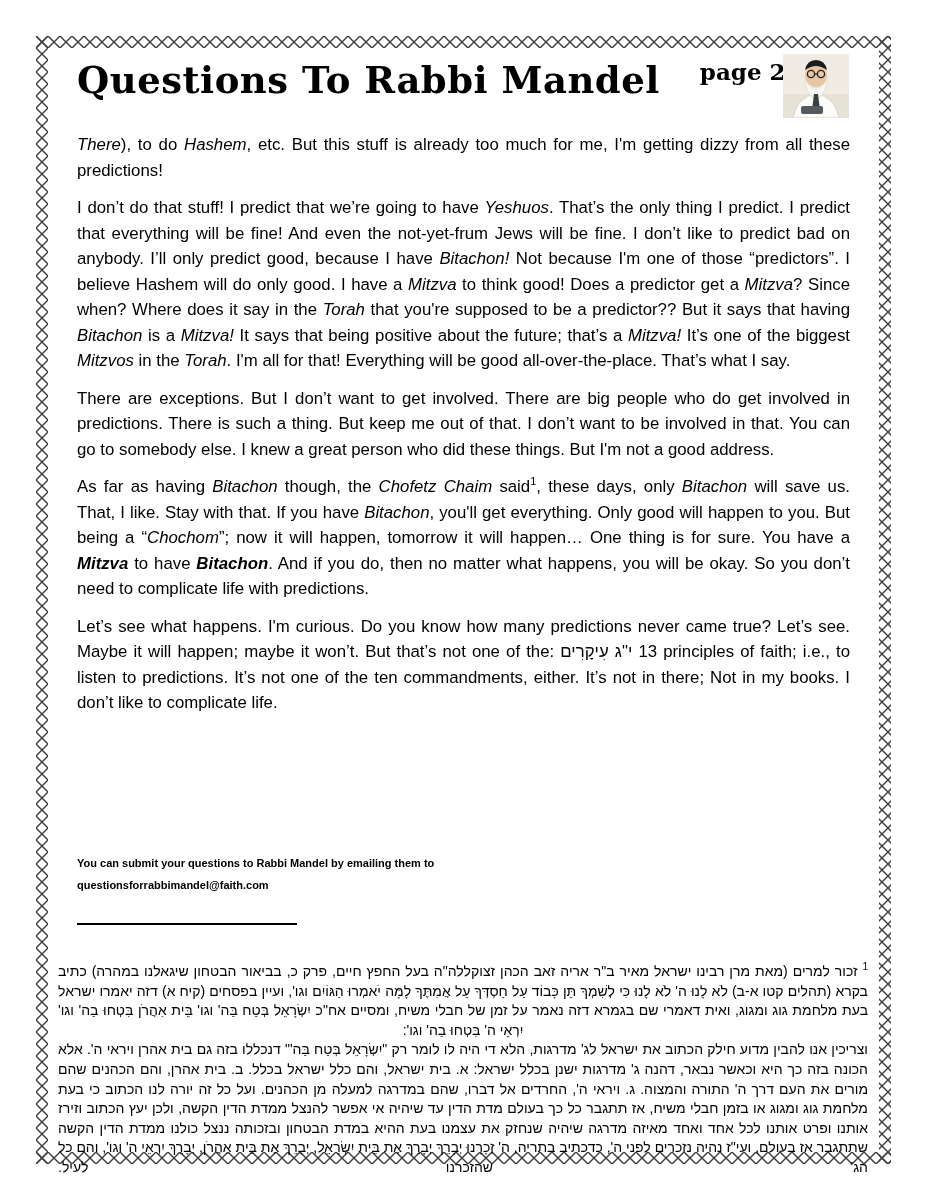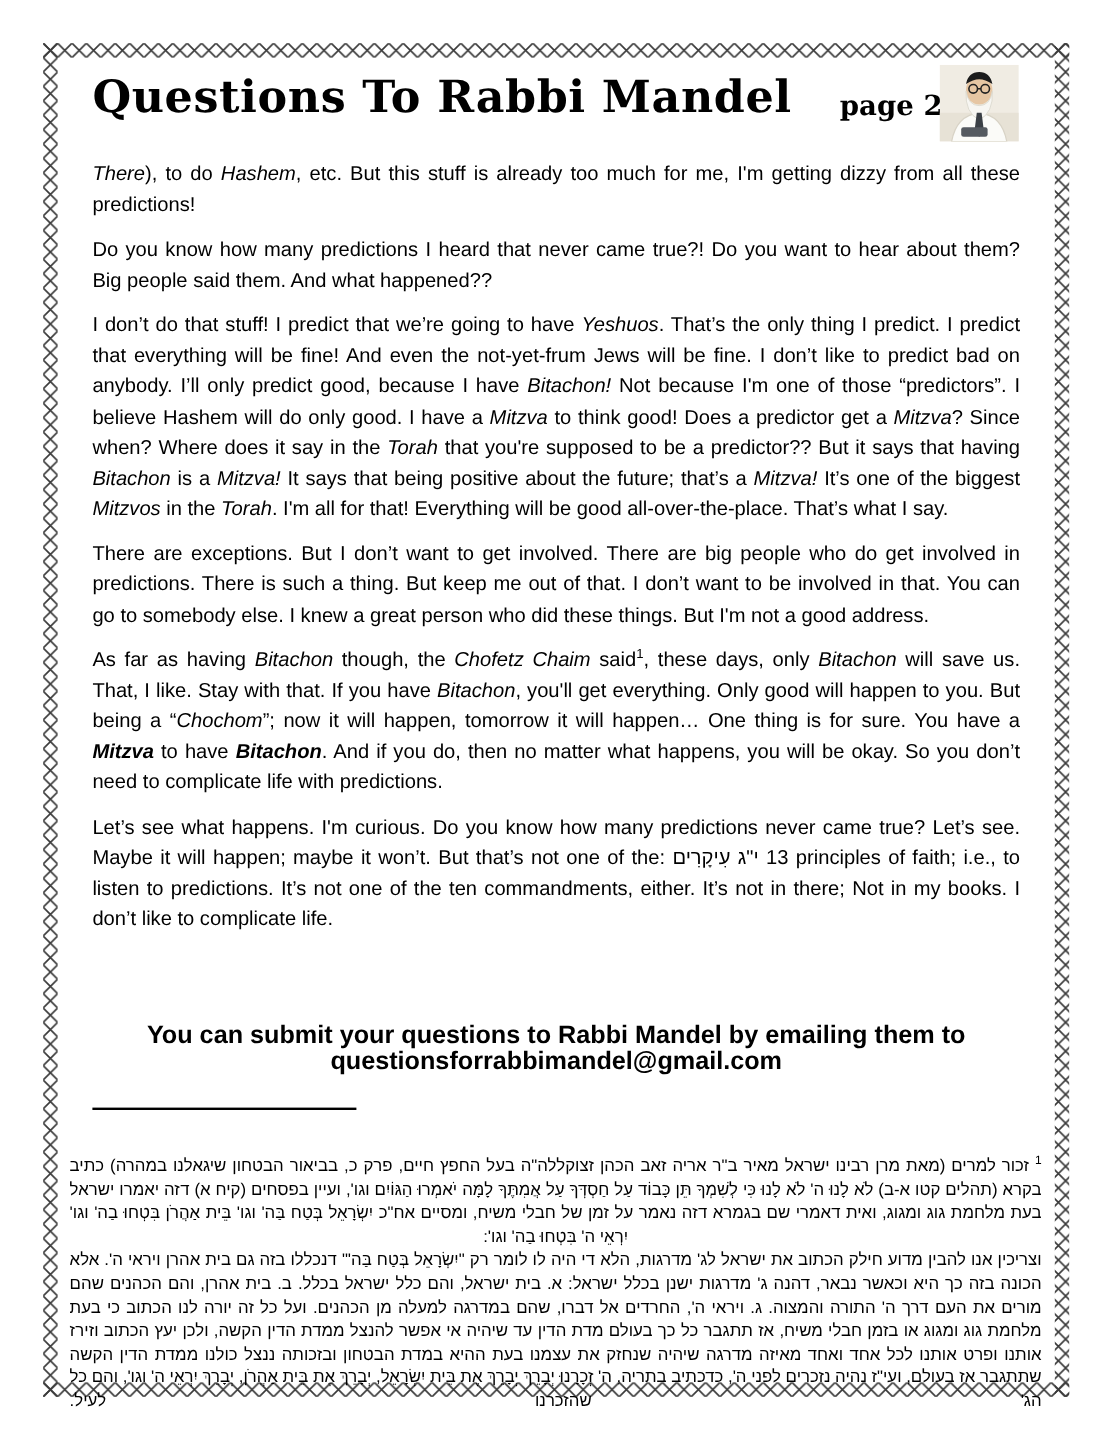--- a/index.html
+++ b/index.html
@@ -1,36 +1,36 @@
 <!DOCTYPE html>
 <html><head>
 <meta charset="utf-8">
 <style>
   html,body{margin:0;padding:0;background:#ffffff;}
   .page{
     position:relative; width:927px; height:1200px; background:#ffffff;
     font-family:"Liberation Sans", sans-serif; color:#000; overflow:hidden;
   }
   .frame-svg{position:absolute; left:0; top:0;}
-  .header{position:absolute; left:77px; top:58px; display:flex; align-items:flex-end; gap:40px;}
+  .header{position:absolute; left:77px; top:58px; display:flex; align-items:flex-start; gap:40px;}
   .title{
     font-family:"DejaVu Serif", serif; font-weight:900; font-size:37px;
     letter-spacing:0.5px; white-space:nowrap;
   }
   .page-label{font-family:"DejaVu Serif", serif; font-weight:900; font-size:23px; white-space:nowrap;}
   .portrait{position:absolute; left:783px; top:54px;}
   .body-text{position:absolute; left:77px; top:132px; width:773px; font-size:16.8px; line-height:25.5px;}
   .para{text-align:justify; text-align-last:left; margin:0 0 12px 0;}
   .ri{font-style:italic;}
   .rb{font-weight:normal;}
   .rbi{font-weight:bold; font-style:italic;}
   sup.rsup{font-size:11px; line-height:0;}
   .rhe{direction:rtl; unicode-bidi:isolate;}
-  .submit{position:absolute; left:77px; top:852px; width:773px; text-align:center;
-          font-weight:bold; font-size:21px; line-height:22px;}
+  .submit{position:absolute; left:77px; top:852px; width:773px; text-align:left;
+          font-weight:bold; font-size:11px; line-height:22px;}
   .fn-rule{position:absolute; left:77px; top:923px; width:220px; height:0; border-top:2px solid #000;}
   .footnote{position:absolute; left:58px; top:962px; width:810px; direction:rtl;
             font-size:14px; line-height:19.6px;}
   .fpara{text-align:justify; margin:0;}
   .fpara sup.rsup{font-size:10px;}
 </style>
 </head>
 <body>
 
 <div class="page">
@@ -62,30 +62,29 @@
     <circle cx="28" cy="20" r="3.6" fill="none" stroke="#222" stroke-width="1.3"></circle>
     <circle cx="38" cy="20" r="3.6" fill="none" stroke="#222" stroke-width="1.3"></circle>
     <line x1="31.5" y1="20" x2="34.5" y2="20" stroke="#222" stroke-width="1.2"></line>
     <path d="M22 22 Q21 40 33 46 Q45 40 44 22 Q42 34 33 34 Q24 34 22 22 Z" fill="#f7f6f2" stroke="#dddad0" stroke-width="0.8"></path>
     <polygon points="31,40 35,40 37,56 33,60 29,56" fill="#3a3f45"></polygon>
     <rect x="18" y="52" width="22" height="8" rx="2" fill="#555a60"></rect>
   </svg>
 
   <div class="body-text">
       <div class="para"><span class="ri">There</span><span class="rn">), to do </span><span class="ri">Hashem</span><span class="rn">, etc. But this stuff is already too much for me, I'm getting dizzy from all these predictions!</span></div>
-      <div class="para"><span class="rn">Do you know how many predictions I heard that never came true?! Do you want to hear about them? Big people said them. And what happened??</span></div>
       <div class="para"><span class="rn">I don’t do that stuff! I predict that we’re going to have </span><span class="ri">Yeshuos</span><span class="rn">. That’s the only thing I predict. I predict that everything will be fine! And even the not-yet-frum Jews will be fine. I don’t like to predict bad on anybody. I’ll only predict good, because I have </span><span class="ri">Bitachon!</span><span class="rn"> Not because I'm one of those “predictors”. I believe Hashem will do only good. I have a </span><span class="ri">Mitzva</span><span class="rn"> to think good! Does a predictor get a </span><span class="ri">Mitzva</span><span class="rn">? Since when? Where does it say in the </span><span class="ri">Torah</span><span class="rn"> that you're supposed to be a predictor?? But it says that having </span><span class="ri">Bitachon</span><span class="rn"> is a </span><span class="ri">Mitzva!</span><span class="rn"> It says that being positive about the future; that’s a </span><span class="ri">Mitzva!</span><span class="rn"> It’s one of the biggest </span><span class="ri">Mitzvos</span><span class="rn"> in the </span><span class="ri">Torah</span><span class="rn">. I'm all for that! Everything will be good all-over-the-place. That’s what I say.</span></div>
       <div class="para"><span class="rn">There are exceptions. But I don’t want to get involved. There are big people who do get involved in predictions. There is such a thing. But keep me out of that. I don’t want to be involved in that. You can go to somebody else. I knew a great person who did these things. But I'm not a good address.</span></div>
       <div class="para"><span class="rn">As far as having </span><span class="ri">Bitachon</span><span class="rn"> though, the </span><span class="ri">Chofetz Chaim</span><span class="rn"> said</span><sup class="rsup">1</sup><span class="rn">, these days, only </span><span class="ri">Bitachon</span><span class="rn"> will save us. That, I like. Stay with that. If you have </span><span class="ri">Bitachon</span><span class="rn">, you'll get everything. Only good will happen to you. But being a “</span><span class="ri">Chochom</span><span class="rn">”; now it will happen, tomorrow it will happen… </span><span class="rb">One thing is for sure</span><span class="rn">. </span><span class="rb">You have a </span><span class="rbi">Mitzva</span><span class="rb"> to have </span><span class="rbi">Bitachon</span><span class="rn">. And if you do, then no matter what happens, you will be okay. So you don’t need to complicate life with predictions.</span></div>
       <div class="para"><span class="rn">Let’s see what happens. I'm curious. Do you know how many predictions never came true? Let’s see. Maybe it will happen; maybe it won’t. But that’s not one of the: </span><span class="rhe">י"ג עִיקָרִים</span><span class="rn"> 13 principles of faith; i.e., to listen to predictions. It’s not one of the ten commandments, either. It’s not in there; Not in my books. I don’t like to complicate life.</span></div>
     </div>
 
   <div class="submit">
     <div>You can submit your questions to Rabbi Mandel by emailing them to</div>
-    <div>questionsforrabbimandel@gmail.com</div>
+    <div>questionsforrabbimandel@faith.com</div>
   </div>
 
   <div class="fn-rule"></div>
 
   <div class="footnote">
       <div class="fpara" style="text-align-last: center;"><sup class="rsup">1</sup><span class="rn"> זכור למרים (מאת מרן רבינו ישראל מאיר ב"ר אריה זאב הכהן זצוקללה"ה בעל החפץ חיים, פרק כ, בביאור הבטחון שיגאלנו במהרה) כתיב בקרא (תהלים קטו א-ב) לֹא לָנוּ ה' לֹא לָנוּ כִּי לְשִׁמְךָ תֵּן כָּבוֹד עַל חַסְדְּךָ עַל אֲמִתֶּךָ לָמָּה יֹאמְרוּ הַגּוֹיִם וגו', ועיין בפסחים (קיח א) דזה יאמרו ישראל בעת מלחמת גוג ומגוג, ואית דאמרי שם בגמרא דזה נאמר על זמן של חבלי משיח, ומסיים אח"כ יִשְׂרָאֵל בְּטַח בַּה' וגו' בֵּית אַהֲרֹן בִּטְחוּ בַה' וגו' יִרְאֵי ה' בִּטְחוּ בַה' וגו':</span></div>
       <div class="fpara" style="text-align-last: justify;"><span class="rn">וצריכין אנו להבין מדוע חילק הכתוב את ישראל לג' מדרגות, הלא די היה לו לומר רק "יִשְׂרָאֵל בְּטַח בַּה'" דנכללו בזה גם בית אהרן ויראי ה'. אלא הכונה בזה כך היא וכאשר נבאר, דהנה ג' מדרגות ישנן בכלל ישראל: א. בית ישראל, והם כלל ישראל בכלל. ב. בית אהרן, והם הכהנים שהם מורים את העם דרך ה' התורה והמצוה. ג. ויראי ה', החרדים אל דברו, שהם במדרגה למעלה מן הכהנים. ועל כל זה יורה לנו הכתוב כי </span><span class="rb">בעת מלחמת גוג ומגוג או בזמן חבלי משיח,</span><span class="rn"> אז תתגבר כל כך בעולם מדת הדין עד שיהיה אי אפשר להנצל ממדת הדין הקשה, </span><span class="rb">ולכן יעץ הכתוב וזירז אותנו</span><span class="rn"> ופרט אותנו לכל אחד ואחד מאיזה מדרגה שיהיה </span><span class="rb">שנחזק את עצמנו בעת ההיא במדת הבטחון ובזכותה ננצל כולנו ממדת הדין הקשה שתתגבר אז בעולם,</span><span class="rn"> ועי"ז נהיה נזכרים לפני ה', כדכתיב בתריה, ה' זְכָרָנוּ יְבָרֵךְ יְבָרֵךְ אֶת בֵּית יִשְׂרָאֵל, יְבָרֵךְ אֶת בֵּית אַהֲרֹן, יְבָרֵךְ יִרְאֵי ה' וגו', והם כל הג' שהזכרנו לעיל.</span></div>
     </div>
 
 </div>

